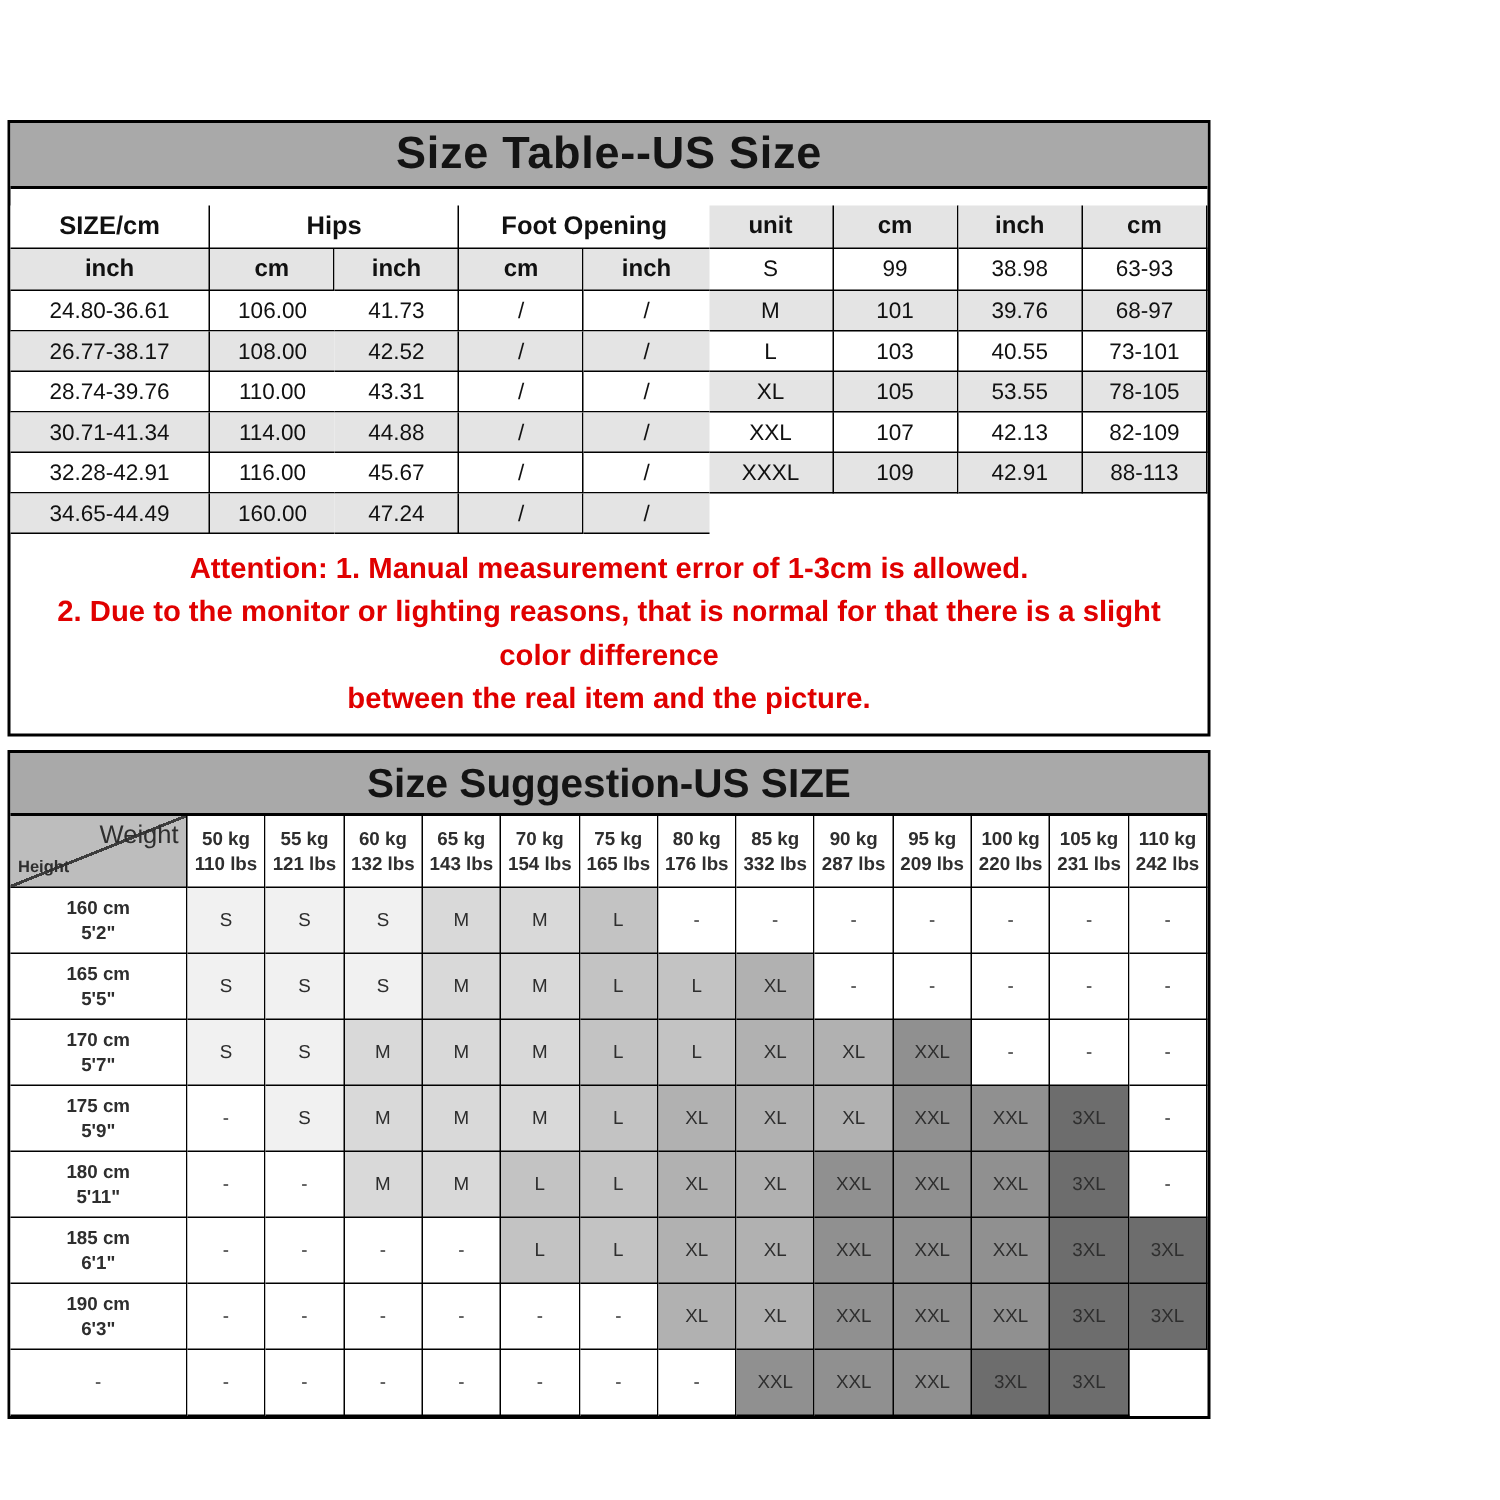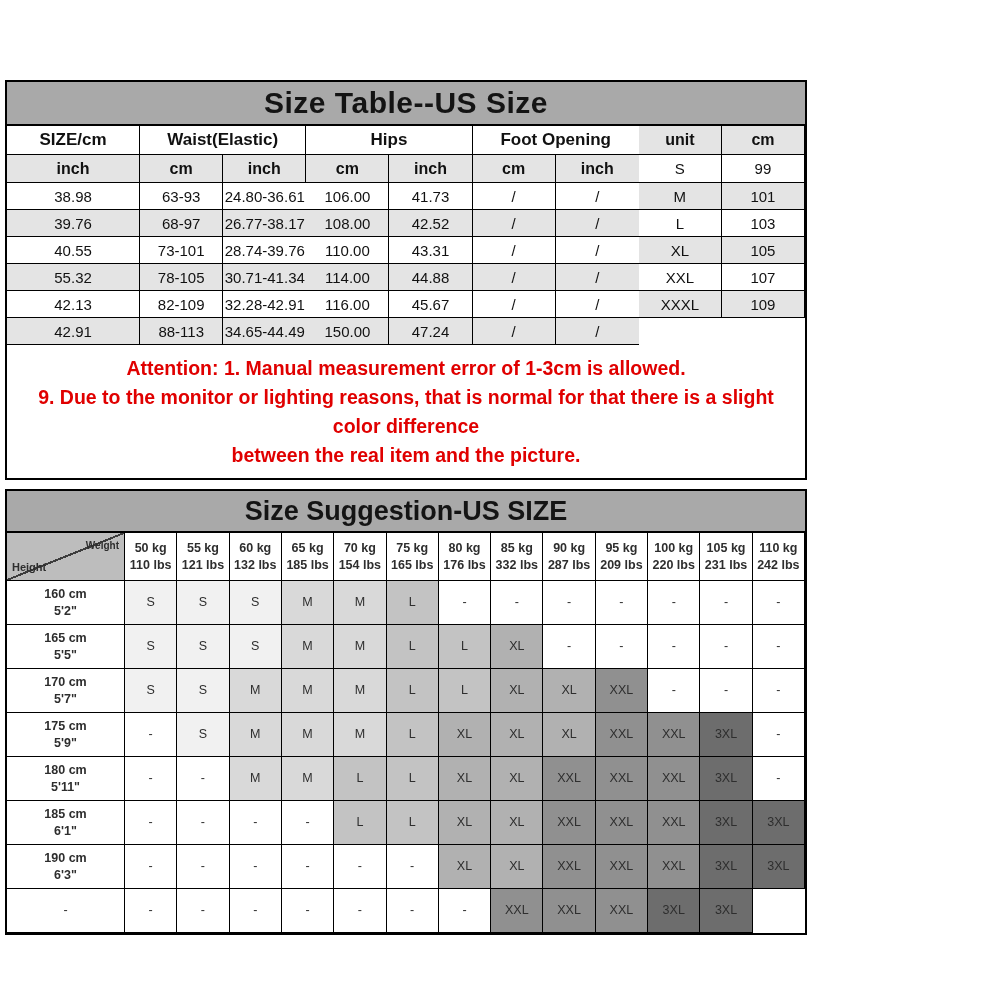--- a/index.html
+++ b/index.html
@@ -16,20 +16,21 @@
     font-weight:bold;color:#141414;
   }
   .titlebar.t1{height:42px;font-size:30px;letter-spacing:0.5px;}
   .titlebar.t2{height:40px;font-size:27px;}
 
   
   .grid1{
     display:grid;
     grid-template-columns:165fr repeat(8,103fr);
     grid-template-rows:29px 28px repeat(6,27px);
+    margin-top:11px;
   }
   .grid1 .c{
     display:flex;align-items:center;justify-content:center;
     border-right:1px solid #000;border-bottom:1px solid #000;
     font-size:15px;white-space:nowrap;overflow:hidden;
   }
   .grid1 .c:nth-child(9n+9).dc,.grid1 .c.lastcol{border-right:none;}
   .grid1 .gh{font-weight:bold;font-size:17px;background:#fff;}
   .grid1 .uh{font-weight:bold;font-size:16px;background:#e4e4e4;}
   .grid1 .alt{background:#e4e4e4;}
@@ -55,33 +56,32 @@
   }
   .grid2 .wh{font-weight:bold;background:#fff;}
   .grid2 .hh{font-weight:bold;background:#fff;}
   .grid2 .sz{background:#fff;}
   .corner{
     position:relative;background:#bdbdbd;
     background-image:linear-gradient(to bottom right,
       rgba(0,0,0,0) calc(50% - 1px), #3c3c3c calc(50% - 1px),
       #3c3c3c calc(50% + 1px), rgba(0,0,0,0) calc(50% + 1px));
   }
-  .corner .cw{position:absolute;top:4px;right:5px;font-size:10px;font-weight:bold;color:#2e2e2e;}
+  .corner .cw{position:absolute;top:4px;right:5px;font-size:17px;font-weight:normal;color:#2e2e2e;}
   .corner .ch{position:absolute;bottom:4px;left:5px;font-size:11px;font-weight:bold;color:#2e2e2e;}
 </style>
 </head>
 <body>
 
 <div class="page">
 
   <section class="frame frame1">
     <div class="titlebar t1">Size Table--US Size</div>
     <div class="grid1">
         <div class="c gh" style="grid-column: span 1;">SIZE/cm</div>
-        <div class="c gh" style="grid-column: span 2;">Waist(Elastic)</div>
         <div class="c gh" style="grid-column: span 2;">Hips</div>
         <div class="c gh lastcol" style="grid-column: span 2;">Foot Opening</div>
         <div class="c uh">unit</div>
         <div class="c uh">cm</div>
         <div class="c uh">inch</div>
         <div class="c uh">cm</div>
         <div class="c uh">inch</div>
         <div class="c uh">cm</div>
         <div class="c uh">inch</div>
         <div class="c uh">cm</div>
@@ -108,49 +108,49 @@
         <div class="c dc">103</div>
         <div class="c dc">40.55</div>
         <div class="c dc">73-101</div>
         <div class="c dc">28.74-39.76</div>
         <div class="c dc">110.00</div>
         <div class="c dc">43.31</div>
         <div class="c dc">/</div>
         <div class="c dc lastcol">/</div>
         <div class="c dc alt">XL</div>
         <div class="c dc alt">105</div>
-        <div class="c dc alt">55.32</div>
+        <div class="c dc alt">53.55</div>
         <div class="c dc alt">78-105</div>
         <div class="c dc alt">30.71-41.34</div>
         <div class="c dc alt">114.00</div>
         <div class="c dc alt">44.88</div>
         <div class="c dc alt">/</div>
         <div class="c dc alt lastcol">/</div>
         <div class="c dc">XXL</div>
         <div class="c dc">107</div>
         <div class="c dc">42.13</div>
         <div class="c dc">82-109</div>
         <div class="c dc">32.28-42.91</div>
         <div class="c dc">116.00</div>
         <div class="c dc">45.67</div>
         <div class="c dc">/</div>
         <div class="c dc lastcol">/</div>
         <div class="c dc alt">XXXL</div>
         <div class="c dc alt">109</div>
         <div class="c dc alt">42.91</div>
         <div class="c dc alt">88-113</div>
         <div class="c dc alt">34.65-44.49</div>
-        <div class="c dc alt">150.00</div>
+        <div class="c dc alt">160.00</div>
         <div class="c dc alt">47.24</div>
         <div class="c dc alt">/</div>
         <div class="c dc alt lastcol">/</div>
       </div>
     <div class="attention">
       <p>Attention:  1. Manual measurement error of 1-3cm is allowed.</p>
-      <p>9. Due to the monitor or lighting reasons, that is normal for that there is a slight color difference</p>
+      <p>2. Due to the monitor or lighting reasons, that is normal for that there is a slight color difference</p>
       <p>between the real item and the picture.</p>
     </div>
   </section>
 
   <section class="frame frame2">
     <div class="titlebar t2">Size Suggestion-US SIZE</div>
     <div class="grid2">
         <div class="c corner">
           <span class="cw">Weight</span>
           <span class="ch">Height</span>
@@ -162,21 +162,21 @@
         <div class="c wh">
           <span>55 kg</span>
           <span>121 lbs</span>
         </div>
         <div class="c wh">
           <span>60 kg</span>
           <span>132 lbs</span>
         </div>
         <div class="c wh">
           <span>65 kg</span>
-          <span>185 lbs</span>
+          <span>143 lbs</span>
         </div>
         <div class="c wh">
           <span>70 kg</span>
           <span>154 lbs</span>
         </div>
         <div class="c wh">
           <span>75 kg</span>
           <span>165 lbs</span>
         </div>
         <div class="c wh">

